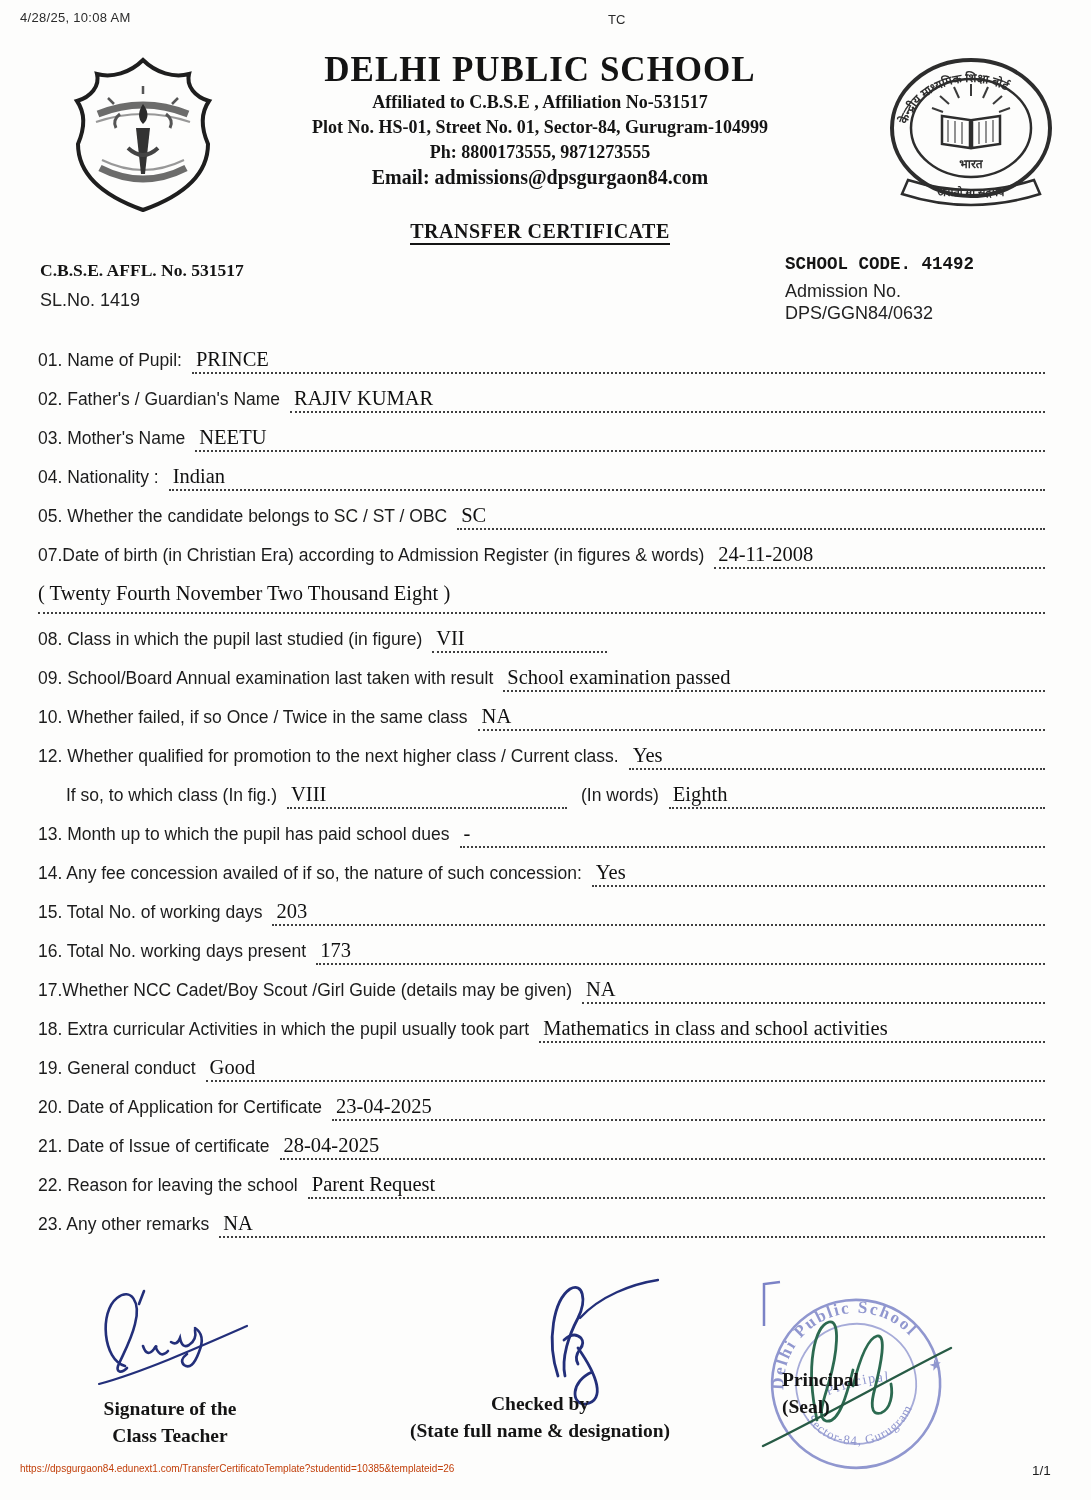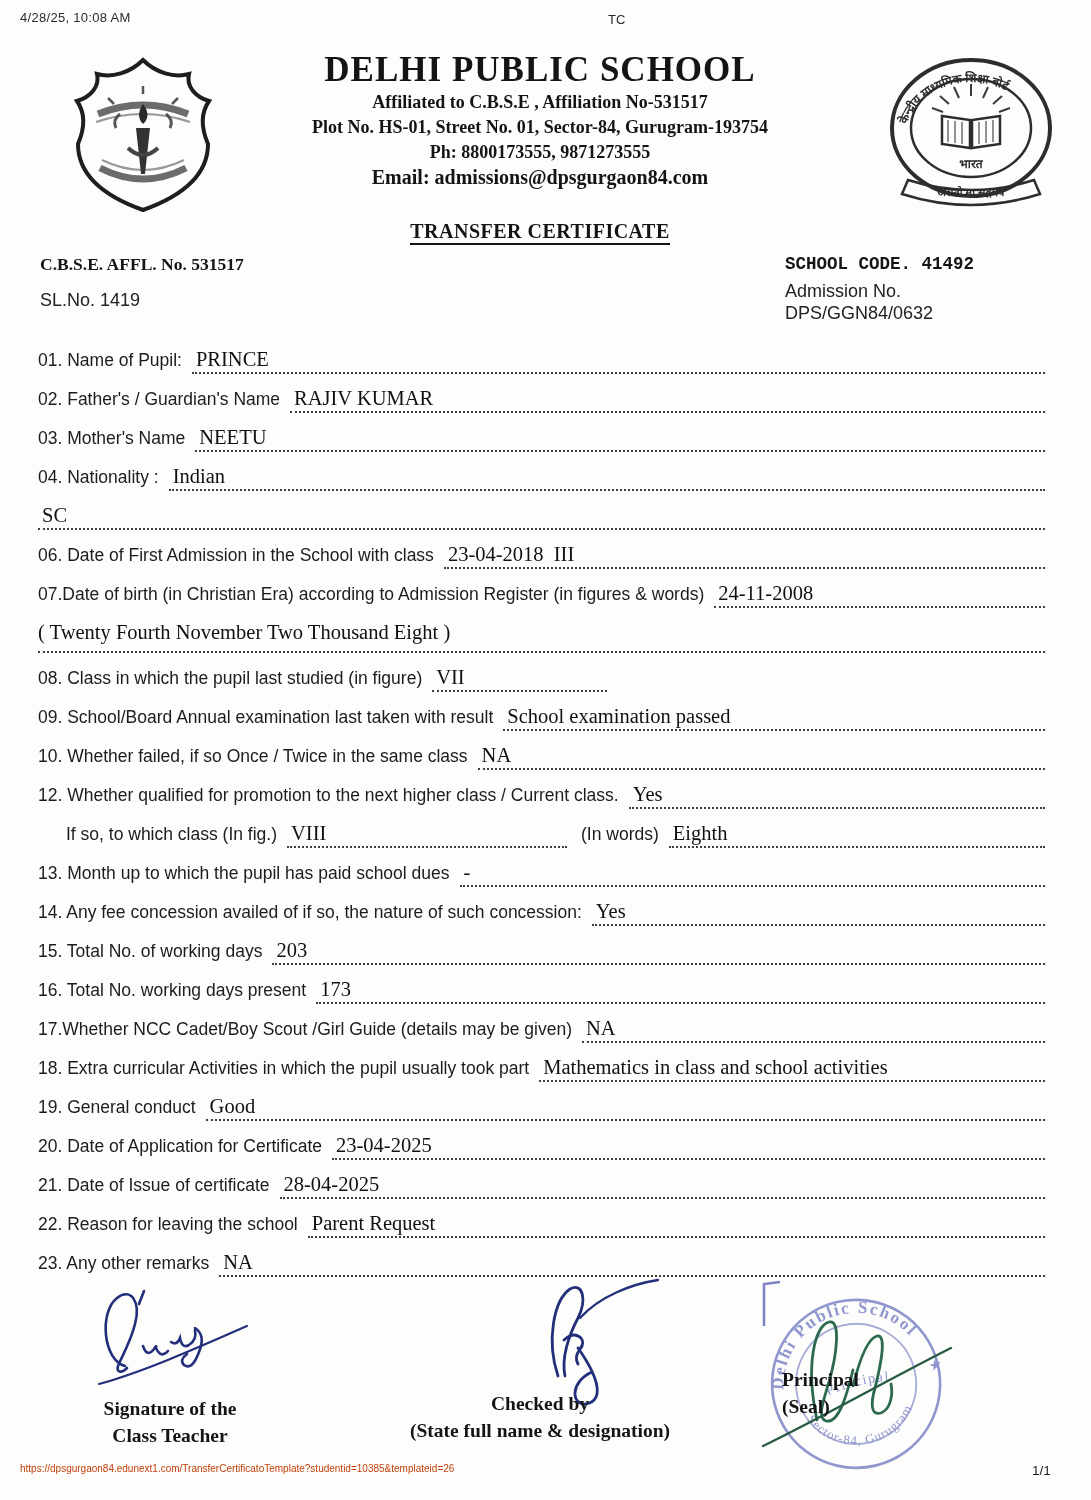--- a/index.html
+++ b/index.html
@@ -20,21 +20,21 @@
   .head-block { position:absolute; top:50px; left:240px; width:600px; text-align:center;
                 font-family:"Liberation Serif", serif; font-weight:bold; color:#141414; }
   .school-name { font-size:35px; letter-spacing:1px; line-height:40px; }
   .head-line { font-size:18px; line-height:25px; }
   .head-line.email { font-size:20px;text-align:center; }
   .doc-title { position:absolute; top:220px; left:240px; width:600px; text-align:center;
                font-family:"Liberation Serif", serif; font-weight:bold; font-size:20px;
                letter-spacing:.5px; color:#141414; }
   .doc-title span { border-bottom:2.5px solid #141414; padding-bottom:1px; }
 
-  .affl { position:absolute; top:254px; left:40px; font-family:"Liberation Serif", serif;
+  .affl { position:absolute; top:260px; left:40px; font-family:"Liberation Serif", serif;
           font-weight:bold; font-size:17.5px; color:#141414; }
   .school-code { position:absolute; top:254px; left:785px; font-family:Liberation Mono, monospace;
           font-weight:bold; font-size:17.5px; color:#141414; }
   .sl-no { position:absolute; top:290px; left:40px; font-size:18px; color:#222; }
   .adm-label { position:absolute; top:281px; left:785px; font-size:18px; color:#222; }
   .adm-value { position:absolute; top:303px; left:785px; font-size:18px; color:#222; }
 
   
   .form { position:absolute; top:347px; left:38px; right:46px; }
   .frow { display:flex; align-items:flex-end; margin-bottom:12px; }
@@ -113,21 +113,21 @@
       </g>
       <text x="89" y="120" text-anchor="middle" font-size="12" font-weight="bold" fill="#2d2d2d">भारत</text>
       <path d="M26 132 Q 89 152 152 132 L 158 146 Q 89 168 20 146 Z" fill="none" stroke="#2d2d2d" stroke-width="2.5"></path>
       <text x="89" y="148" text-anchor="middle" font-size="11" font-weight="bold" fill="#2d2d2d">असतो मा सद्गमय</text>
     </svg>
   </div>
 
   <div class="head-block">
     <div class="school-name">DELHI PUBLIC SCHOOL</div>
     <div class="head-line">Affiliated to C.B.S.E , Affiliation No-531517</div>
-    <div class="head-line">Plot No. HS-01, Street No. 01, Sector-84, Gurugram-193754</div>
+    <div class="head-line">Plot No. HS-01, Street No. 01, Sector-84, Gurugram-104999</div>
     <div class="head-line">Ph: 8800173555, 9871273555</div>
     <div class="head-line email">Email: admissions@dpsgurgaon84.com</div>
   </div>
 
   <div class="doc-title">
     <span>TRANSFER CERTIFICATE</span>
   </div>
 
   <div class="affl">C.B.S.E. AFFL. No. 531517</div>
   <div class="school-code">SCHOOL CODE. 41492</div>
@@ -159,31 +159,26 @@
     </div>
 
     <div class="frow">
       <span class="flabel">04. Nationality :</span>
       <span class="fline">
           <span class="fvalue">Indian</span>
         </span>
     </div>
 
     <div class="frow">
+      <span class="flabel">05. Whether the candidate belongs to SC / ST / OBC</span>
       <span class="fline">
           <span class="fvalue">SC</span>
         </span>
     </div>
 
-    <div class="frow">
-      <span class="flabel">06. Date of First Admission in the School with class</span>
-      <span class="fline">
-          <span class="fvalue">23-04-2018  III</span>
-        </span>
-    </div>
 
     <div class="frow">
       <span class="flabel">07.Date of birth (in Christian Era) according to Admission Register (in figures &amp; words)</span>
       <span class="fline">
           <span class="fvalue">24-11-2008</span>
         </span>
     </div>
 
     <div class="frow row-words">
       <span class="fvalue">( Twenty Fourth November Two Thousand Eight )</span>

